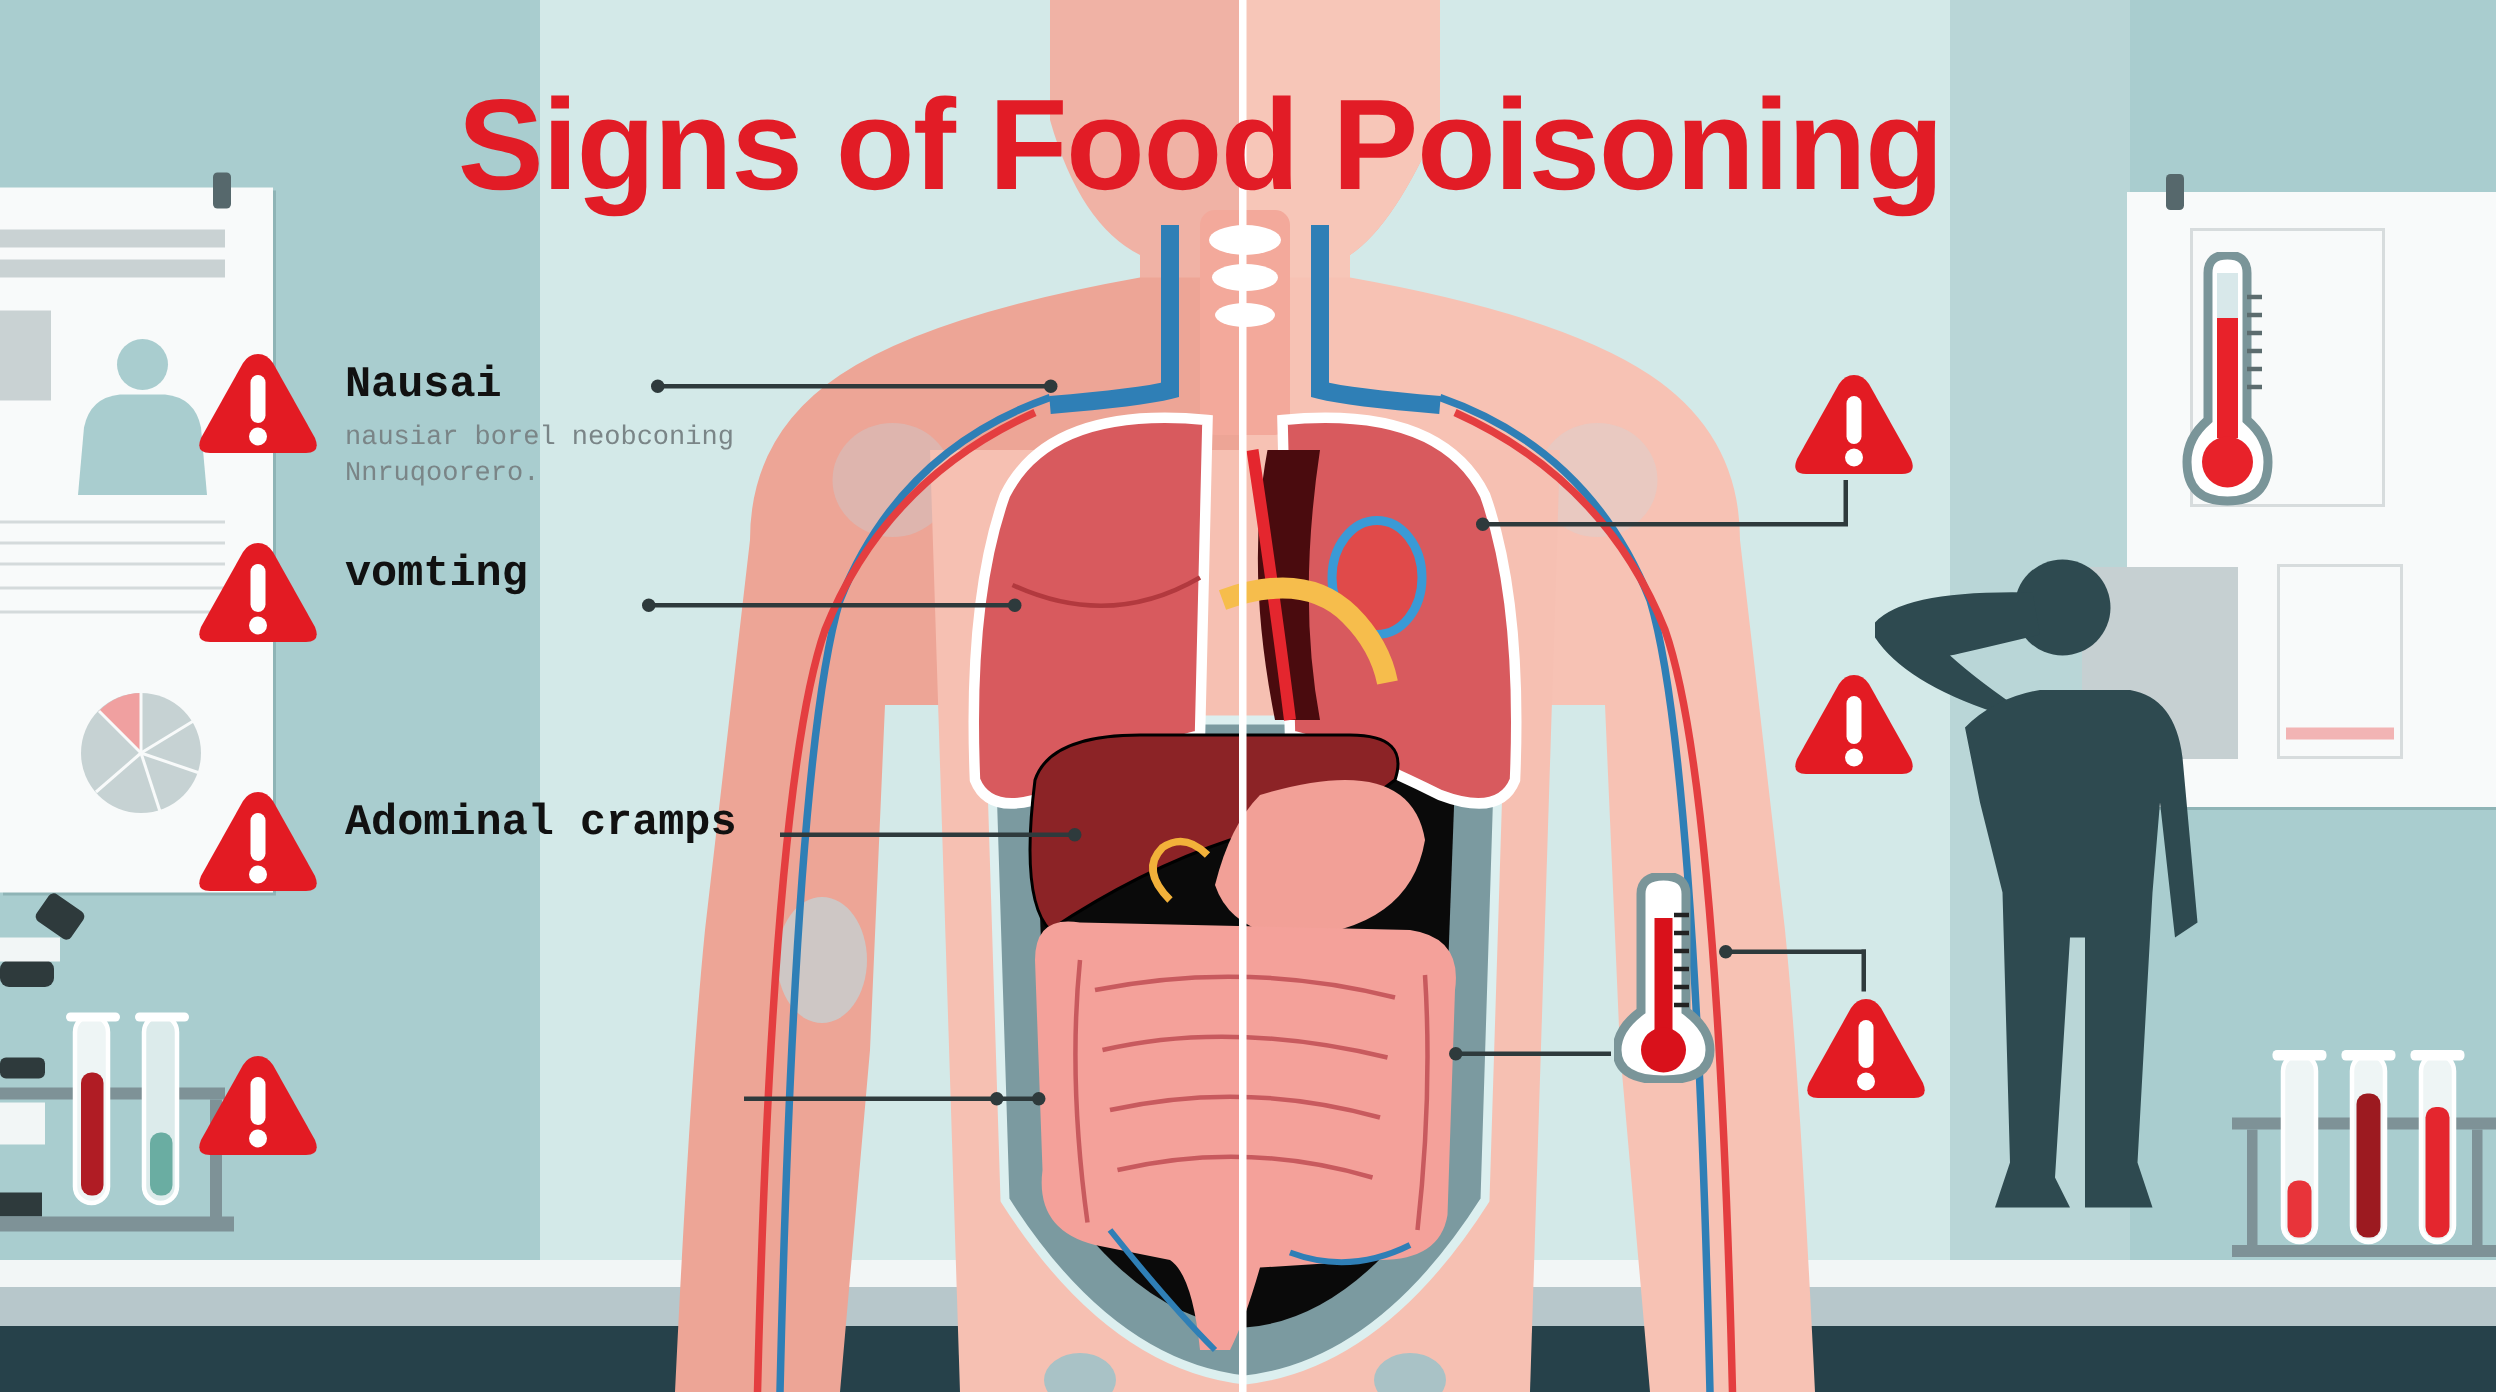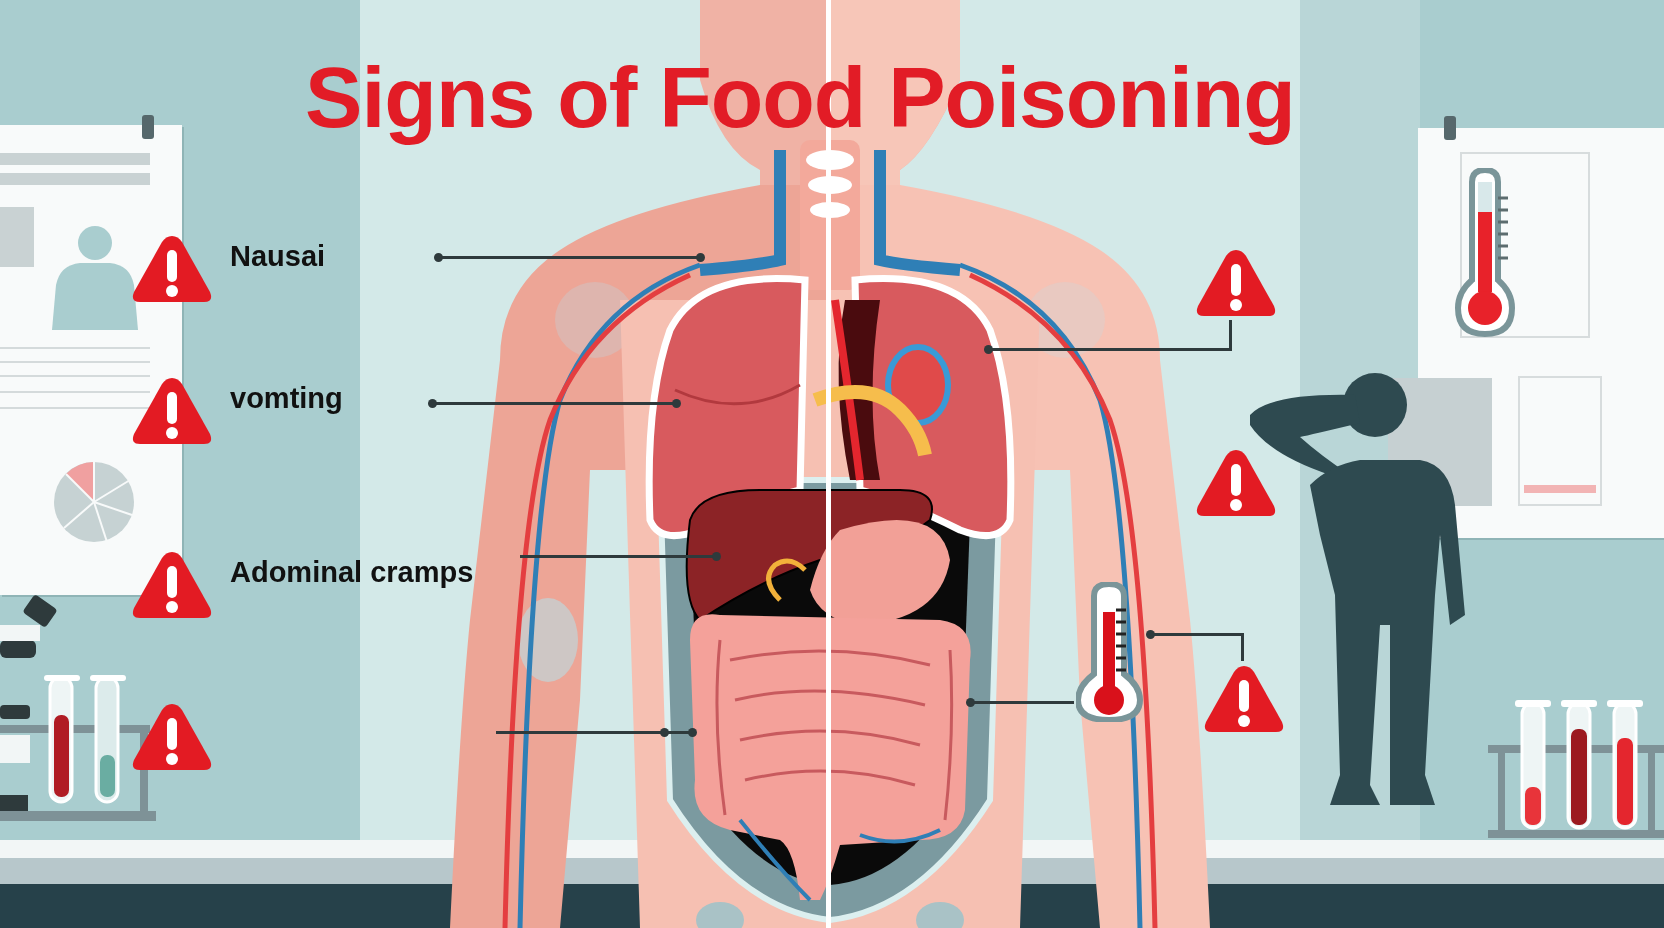--- a/index.html
+++ b/index.html
@@ -28,21 +28,21 @@
   .line-thin { height: 2px; background: #d4dadb; }
 
   
   .title {
     left: 0; top: 48px; width: 1600px; text-align: center;
     font-weight: 700; font-size: 86px; color: #e21c26; letter-spacing: -1px;
     z-index: 20; white-space: nowrap;
   }
 
   
-  .symptom { left: 130px; width: 380px; height: 110px; z-index: 15; }
+  .symptom { left: 130px; width: 380px; height: 110px; z-index: 15; font-family: Liberation Mono, monospace; }
   .warn-icon { width: 84px; height: 72px; position: absolute; left: 0; top: 0; }
   .symptom-name { position: absolute; left: 100px; top: 8px; font-weight: 700; font-size: 29px; color: #111; white-space: nowrap; }
   .symptom-desc { position: absolute; left: 100px; top: 48px; font-size: 18px; color: #7a8587; line-height: 24px; white-space: nowrap; }
 
   .leader { height: 3px; background: #2e3a3c; z-index: 14; }
   .leader-dot { width: 9px; height: 9px; border-radius: 50%; background: #2e3a3c; z-index: 14; }
 
   
   .divider { left: 826px; top: 0; width: 5px; height: 928px; background: #ffffff; z-index: 12; }
 
@@ -252,32 +252,36 @@
 
 <div class="abs title">Signs of Food Poisoning</div>
 
 <div class="abs symptom" style="top:232px;">
   <svg class="warn-icon" viewBox="0 0 84 72">
     <path d="M42 4 Q48 4 52 10 L80 60 Q84 70 74 70 L10 70 Q0 70 4 60 L32 10 Q36 4 42 4 Z" fill="#e31b23"></path>
     <rect x="37" y="18" width="10" height="32" rx="5" fill="#fff"></rect>
       <circle cx="42" cy="59" r="6" fill="#fff"></circle>
   </svg>
   <div class="symptom-name">Nausai</div>
-</div>
-
-<div class="abs symptom" style="top:374px;">
+  <div class="symptom-desc">
+    <div>nausiar borel neobconing</div>
+    <div>Nnruqoorero.</div>
+  </div>
+</div>
+
+<div class="abs symptom" style="top:358px;">
   <svg class="warn-icon" viewBox="0 0 84 72">
     <path d="M42 4 Q48 4 52 10 L80 60 Q84 70 74 70 L10 70 Q0 70 4 60 L32 10 Q36 4 42 4 Z" fill="#e31b23"></path>
     <rect x="37" y="18" width="10" height="32" rx="5" fill="#fff"></rect>
       <circle cx="42" cy="59" r="6" fill="#fff"></circle>
   </svg>
   <div class="symptom-name">vomting</div>
 </div>
 
-<div class="abs symptom" style="top:524px;margin-top:24px;">
+<div class="abs symptom" style="top:524px;">
   <svg class="warn-icon" viewBox="0 0 84 72">
     <path d="M42 4 Q48 4 52 10 L80 60 Q84 70 74 70 L10 70 Q0 70 4 60 L32 10 Q36 4 42 4 Z" fill="#e31b23"></path>
     <rect x="37" y="18" width="10" height="32" rx="5" fill="#fff"></rect>
       <circle cx="42" cy="59" r="6" fill="#fff"></circle>
   </svg>
   <div class="symptom-name">Adominal cramps</div>
 </div>
 
 <div class="abs symptom" style="top:700px;">
   <svg class="warn-icon" viewBox="0 0 84 72">

